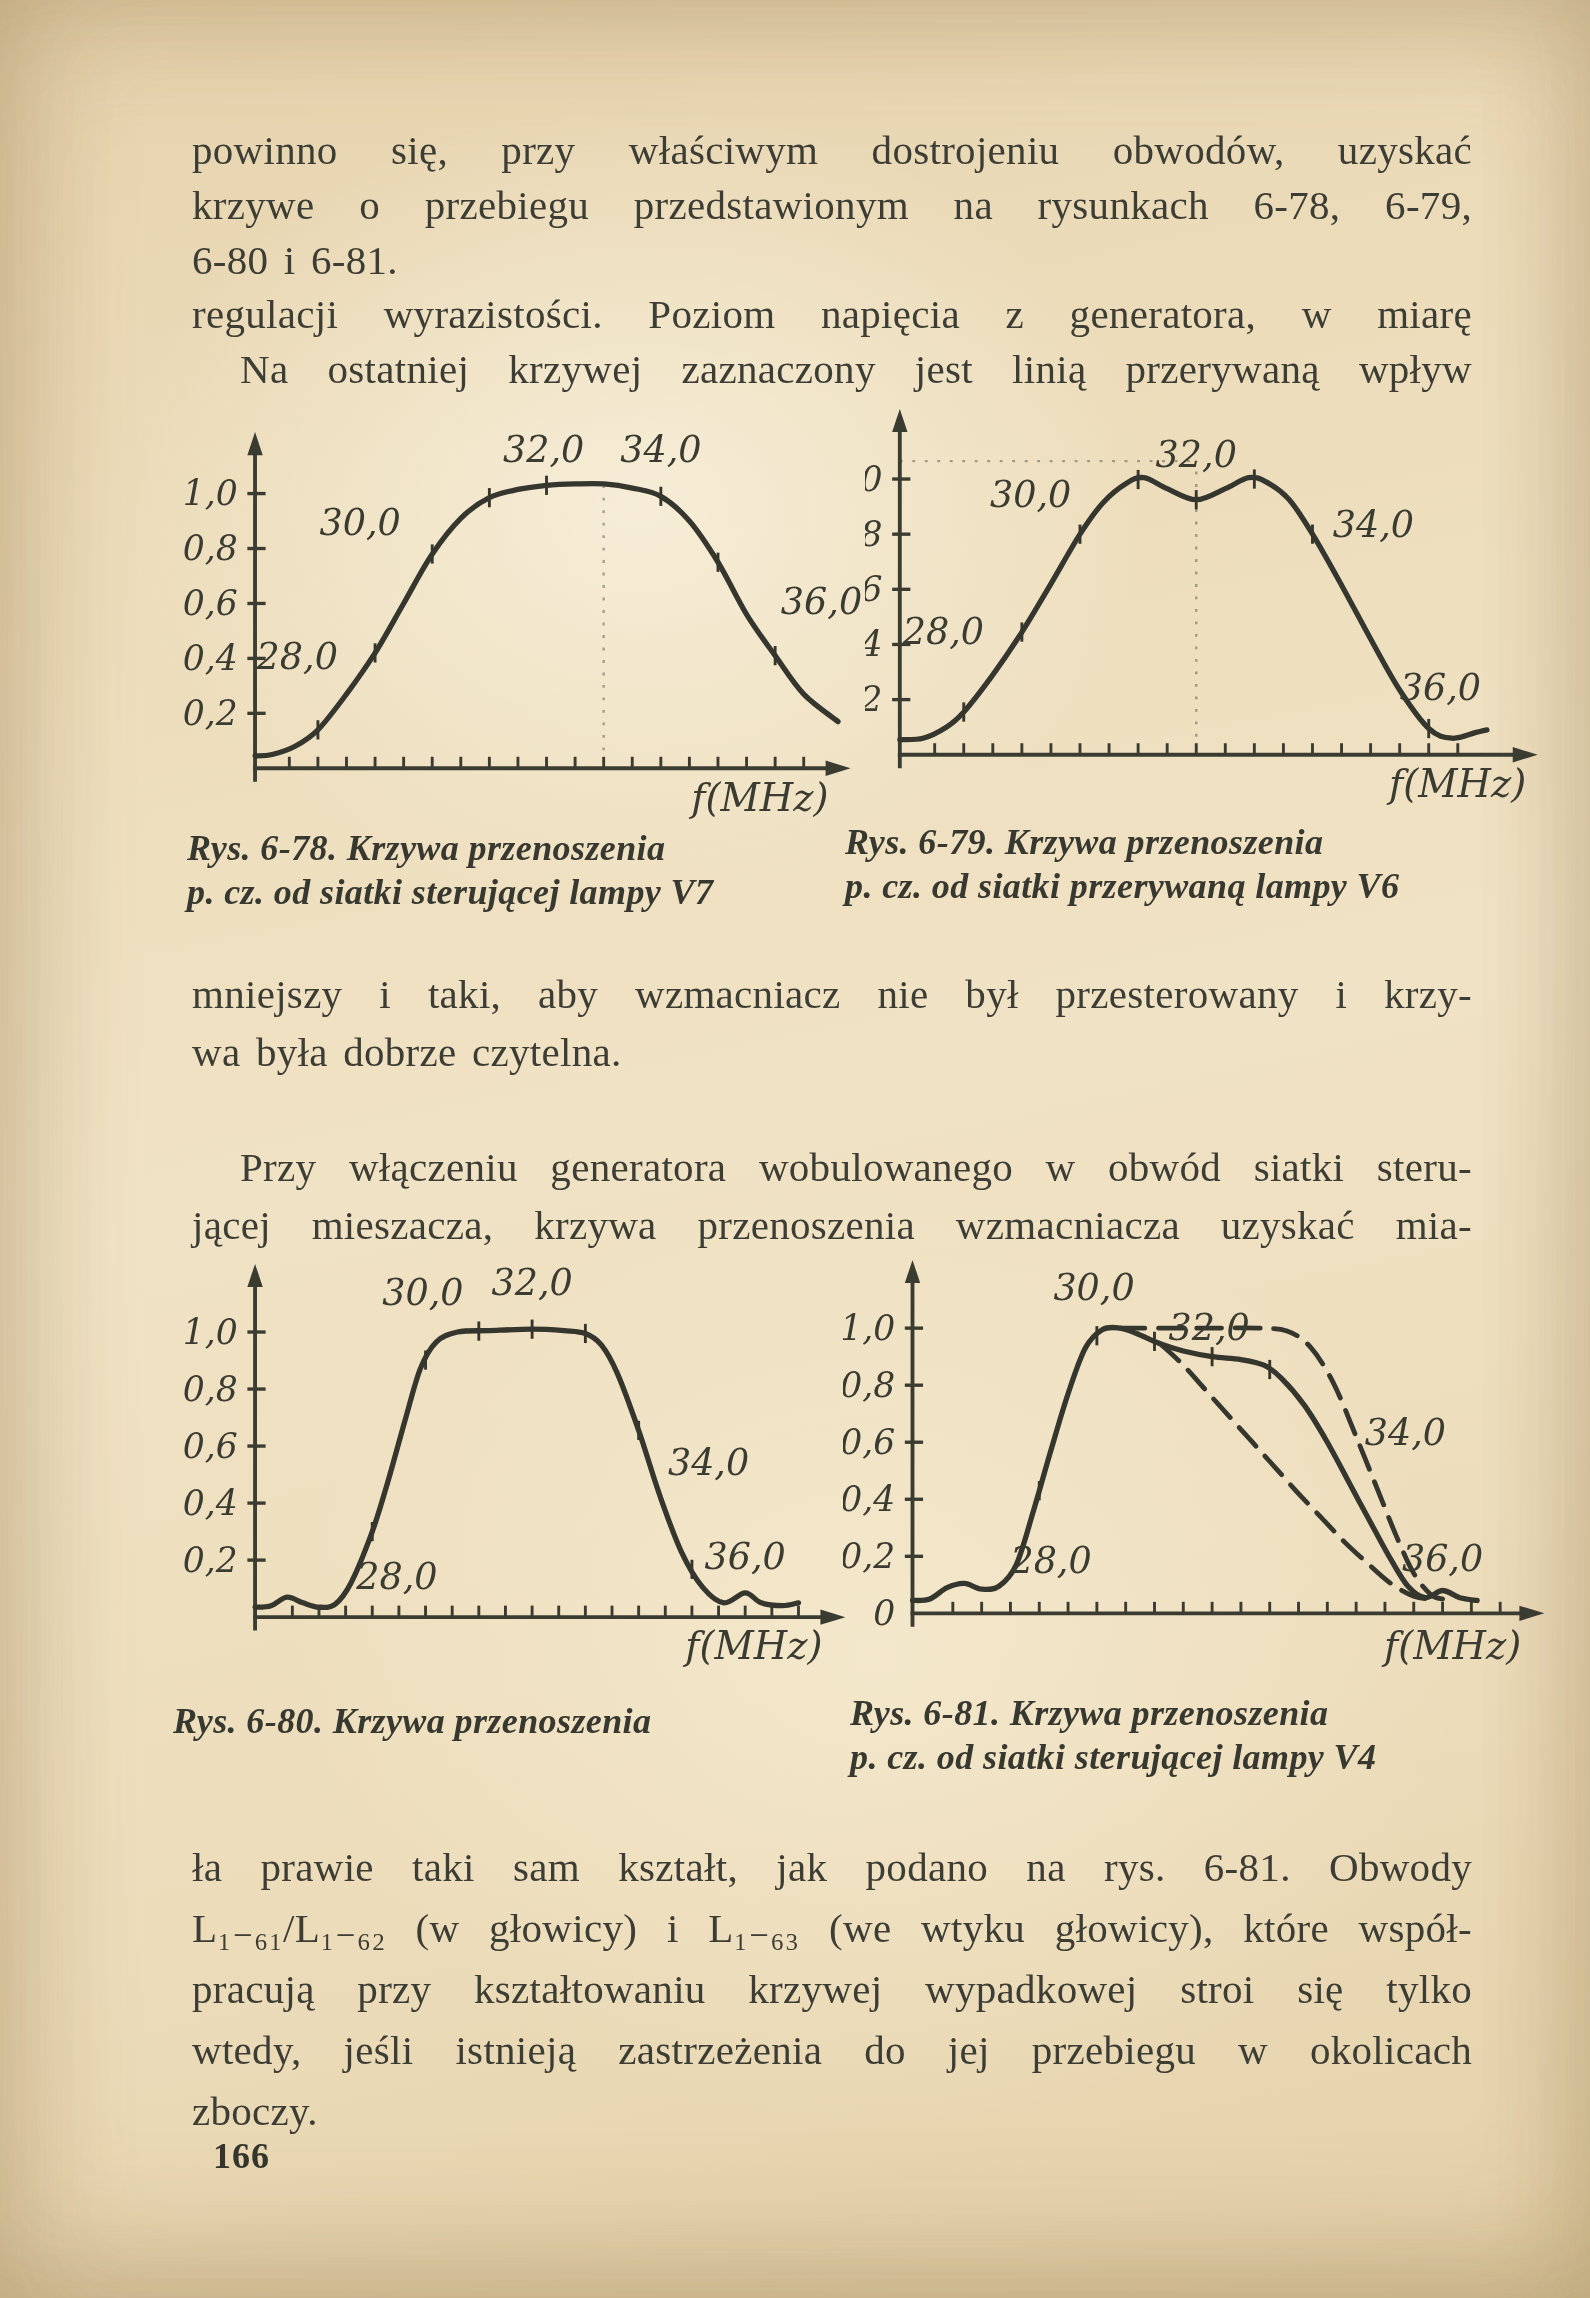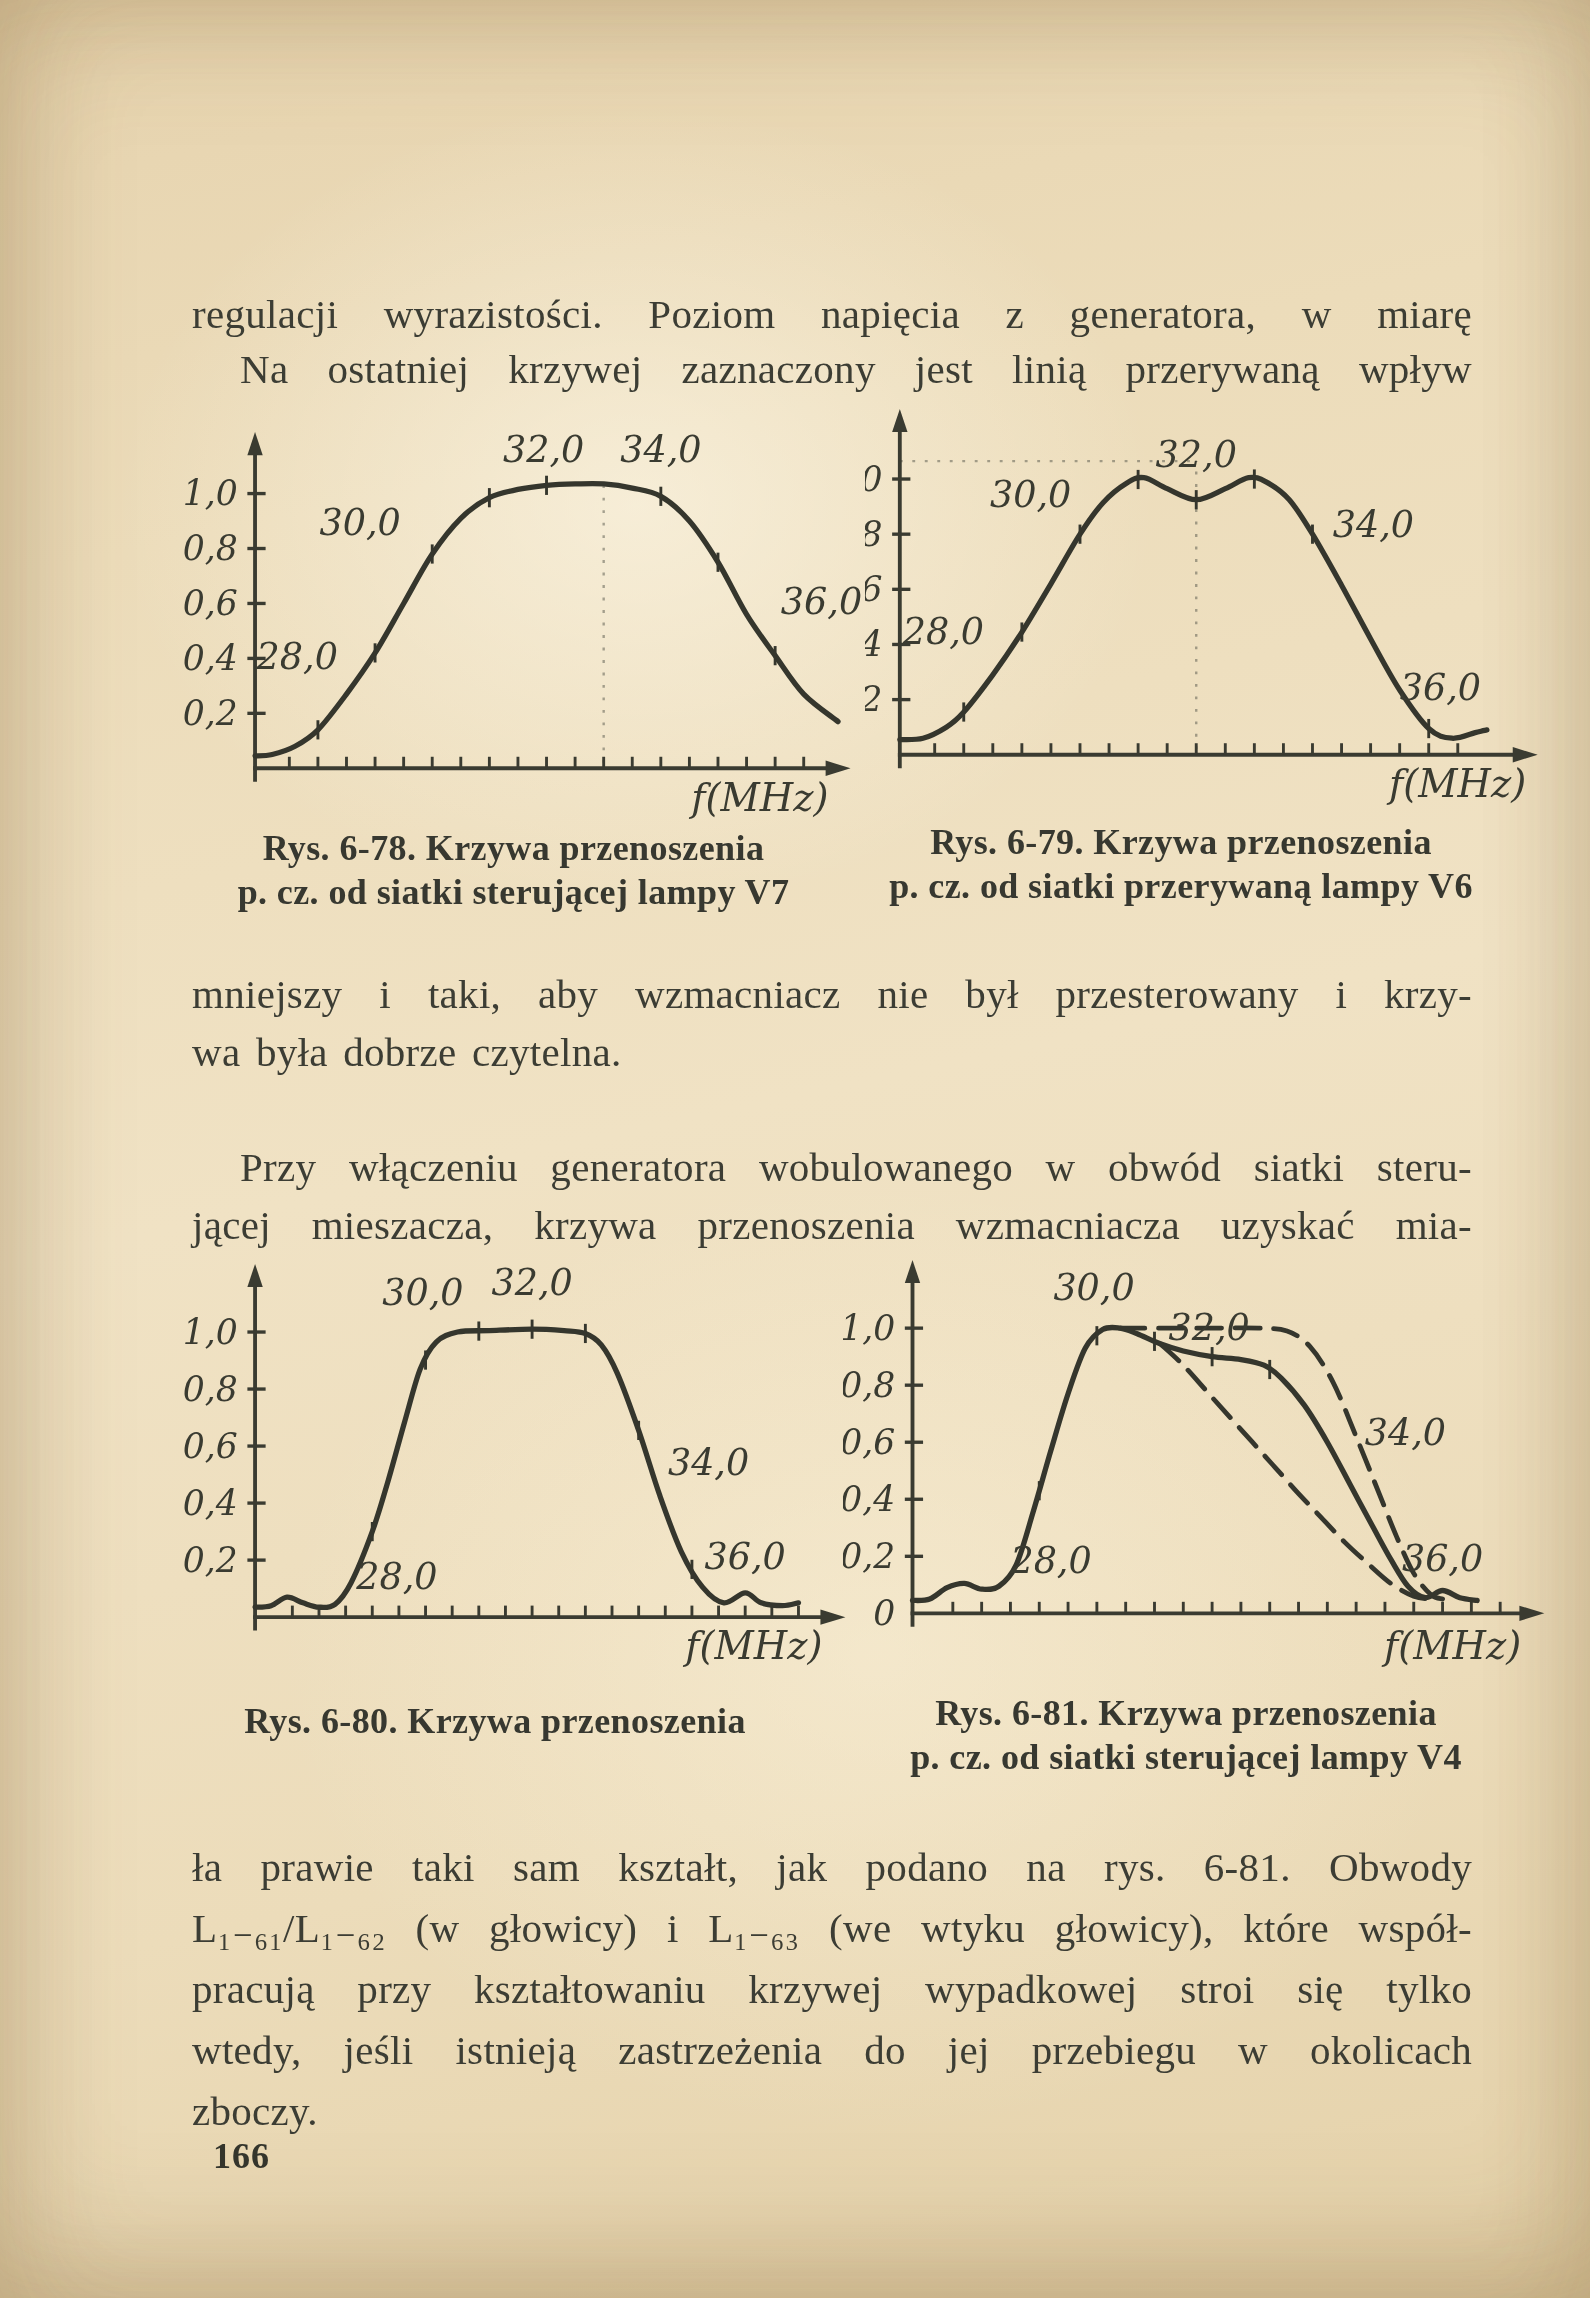--- a/index.html
+++ b/index.html
@@ -27,37 +27,43 @@
   .lh57 .pline{line-height:55px;height:55px;}
   .lh60 .pline{line-height:58px;height:58px;}
   .lh64 .pline{line-height:61px;height:61px;}
   .pline{
     text-align:justify;text-align-last:justify;
     white-space:nowrap;
   }
   .pline.last{text-align-last:left;}
   .pline.ind{text-indent:48px;}
   .caption{
-    position:absolute;text-align:center;
+    position:absolute;text-align:left;
     font-size:36px;font-weight:bold;color:#373830;
     letter-spacing:0.4px;
+    font-style:italic;
   }
   .cap-line{line-height:44px;height:44px;white-space:nowrap;}
   .chart{position:absolute;}
   .pageno{
     position:absolute;font-size:36px;font-weight:bold;color:#34352c;
     letter-spacing:1px;
   }
   svg text{font-family:"DejaVu Serif","Liberation Serif",serif;}
 </style>
 </head>
 <body>
 
 <div class="page">
 
+  <div class="para lh57" style="top:123px">
+      <div class="pline">powinno się, przy właściwym dostrojeniu obwodów, uzyskać</div>
+      <div class="pline">krzywe o przebiegu przedstawionym na rysunkach 6-78, 6-79,</div>
+      <div class="pline last">6-80 i 6-81.</div>
+    </div>
 
   <div class="para lh57" style="top:287px">
       <div class="pline">regulacji wyrazistości. Poziom napięcia z generatora, w miarę</div>
       <div class="pline ind">Na ostatniej krzywej zaznaczony jest linią przerywaną wpływ</div>
     </div>
 
   <svg class="chart" style="left:183px;top:403px" width="682" height="428" viewBox="0 0 710 445">
       <line x1="437.9500000000001" y1="374.28" x2="437.9500000000001" y2="85.42000000000002" stroke="#55564a" stroke-width="2.5" stroke-dasharray="3 10" opacity="0.5"></line>
       <line x1="75" y1="394" x2="75" y2="46" stroke="#3a3b31" stroke-width="4"></line>
       <polygon points="67,54 83,54 75,30" fill="#3a3b31"></polygon>

